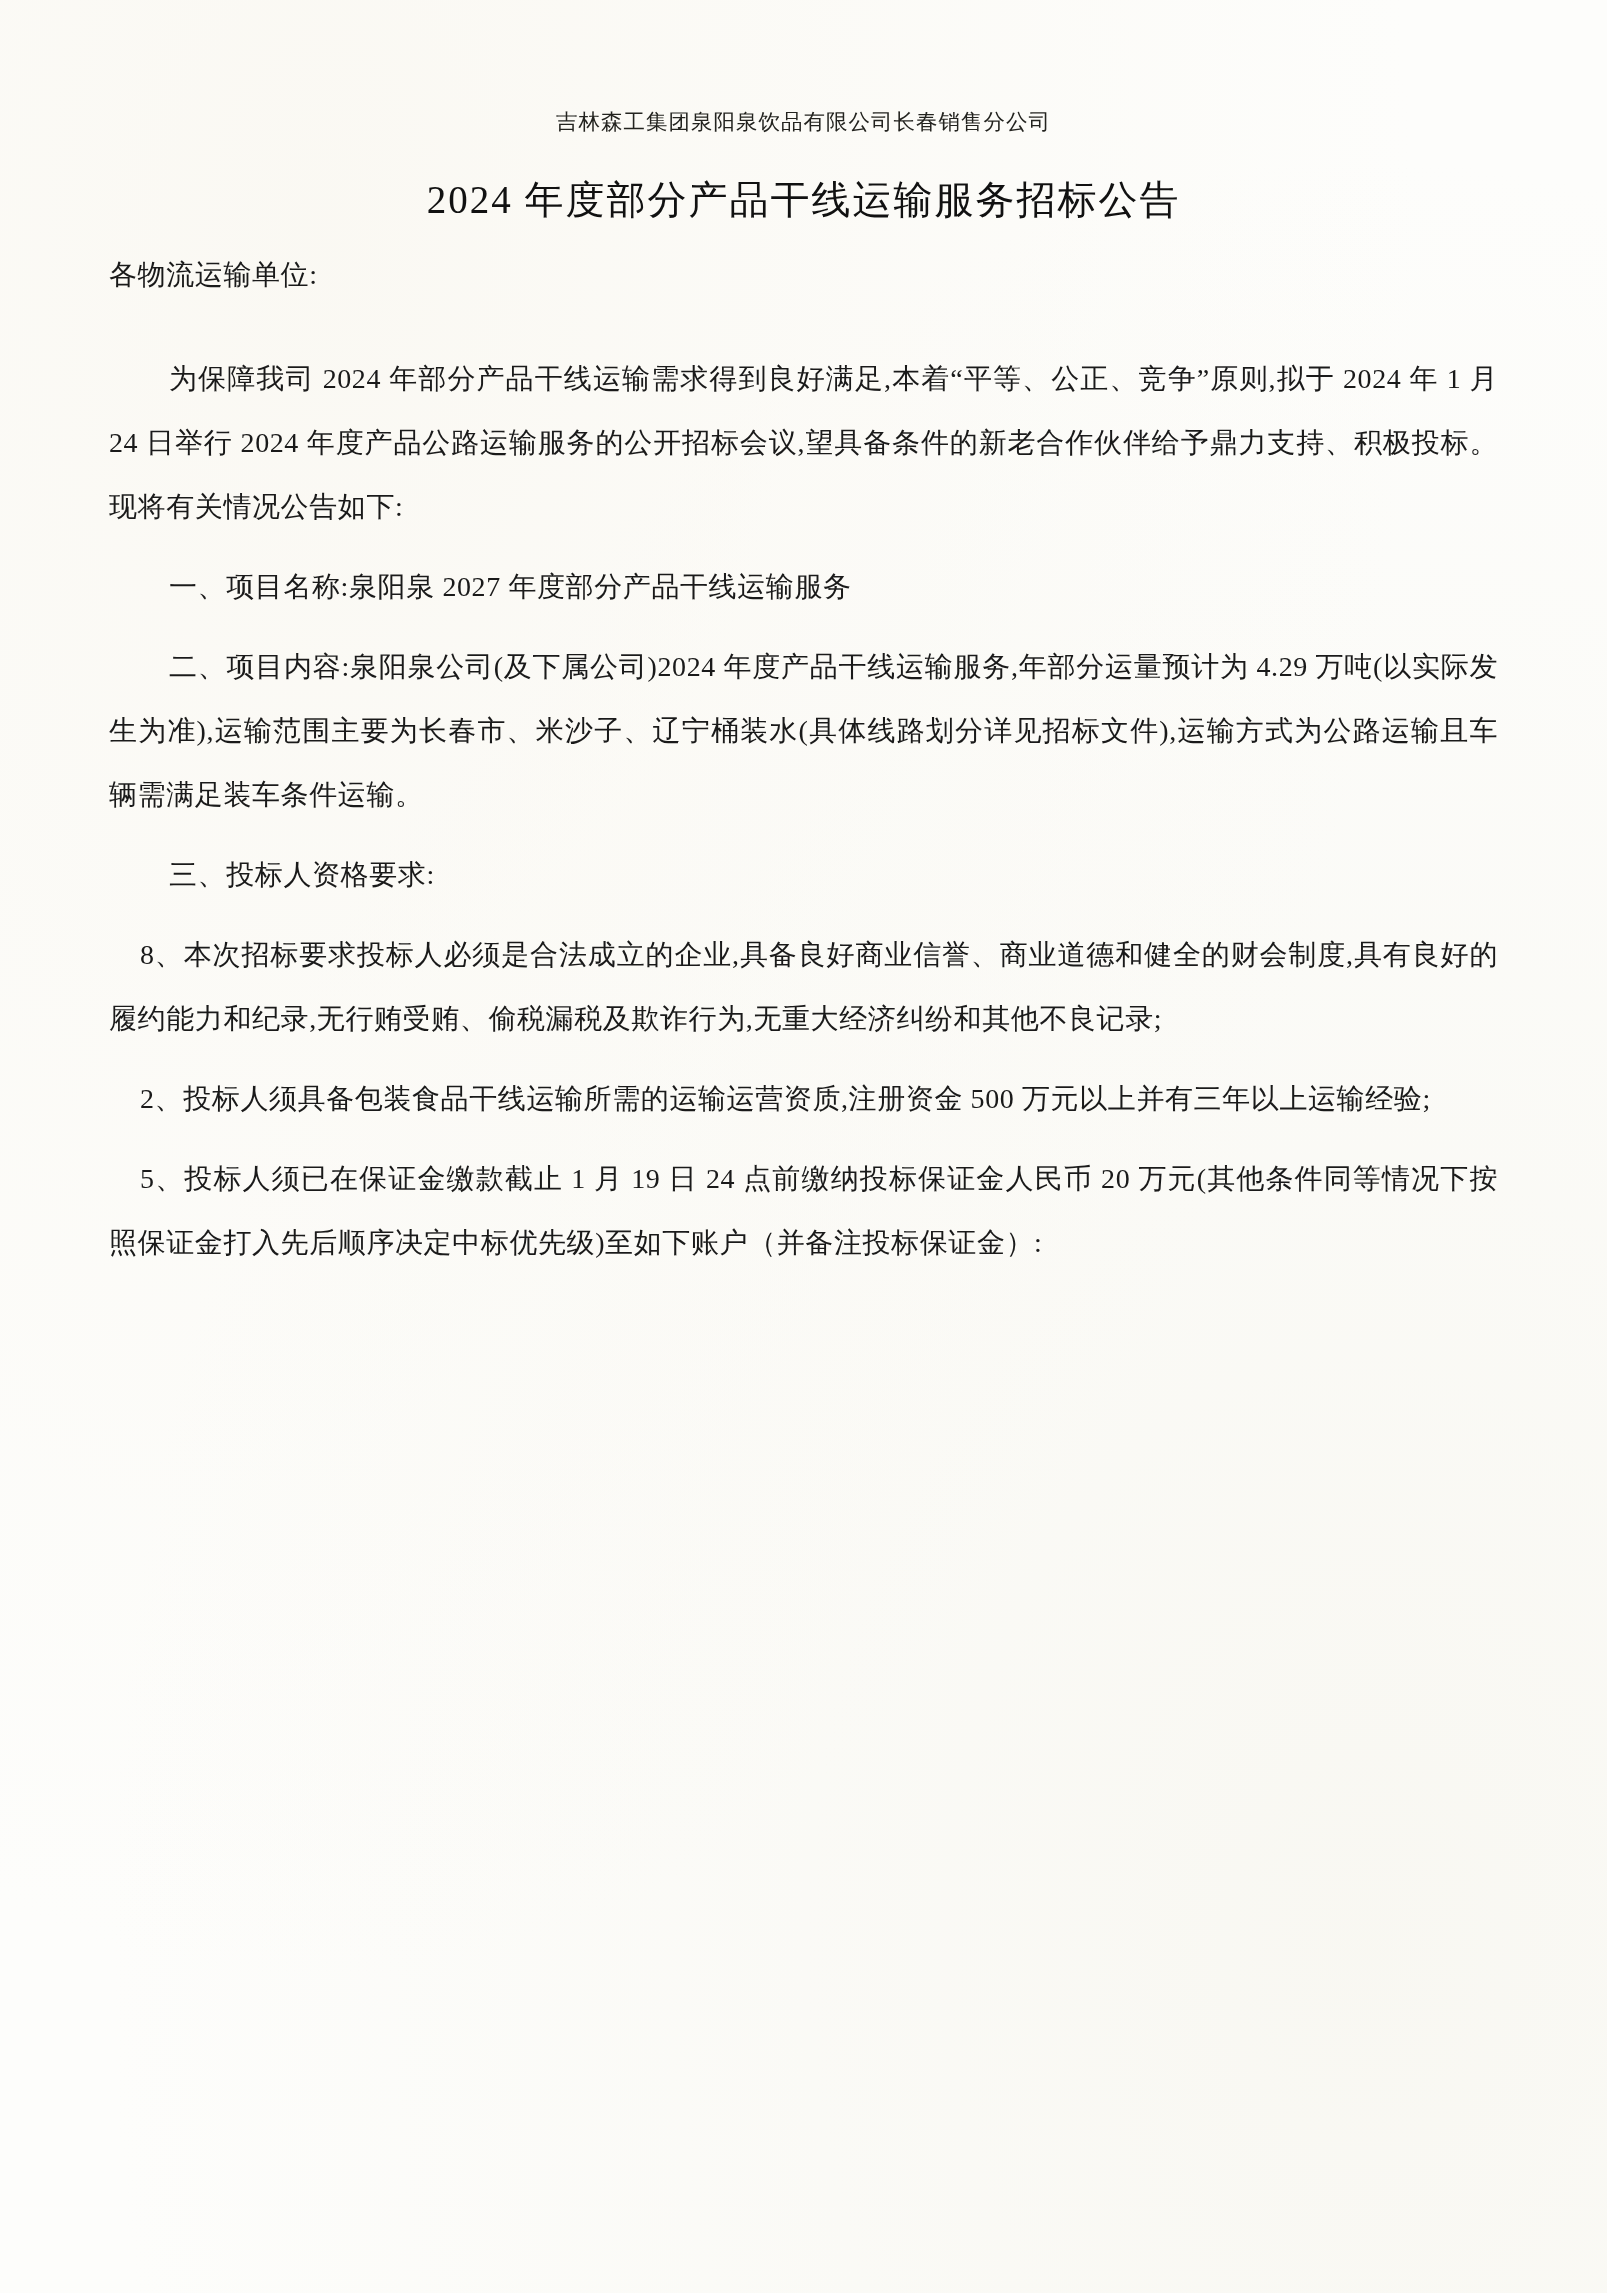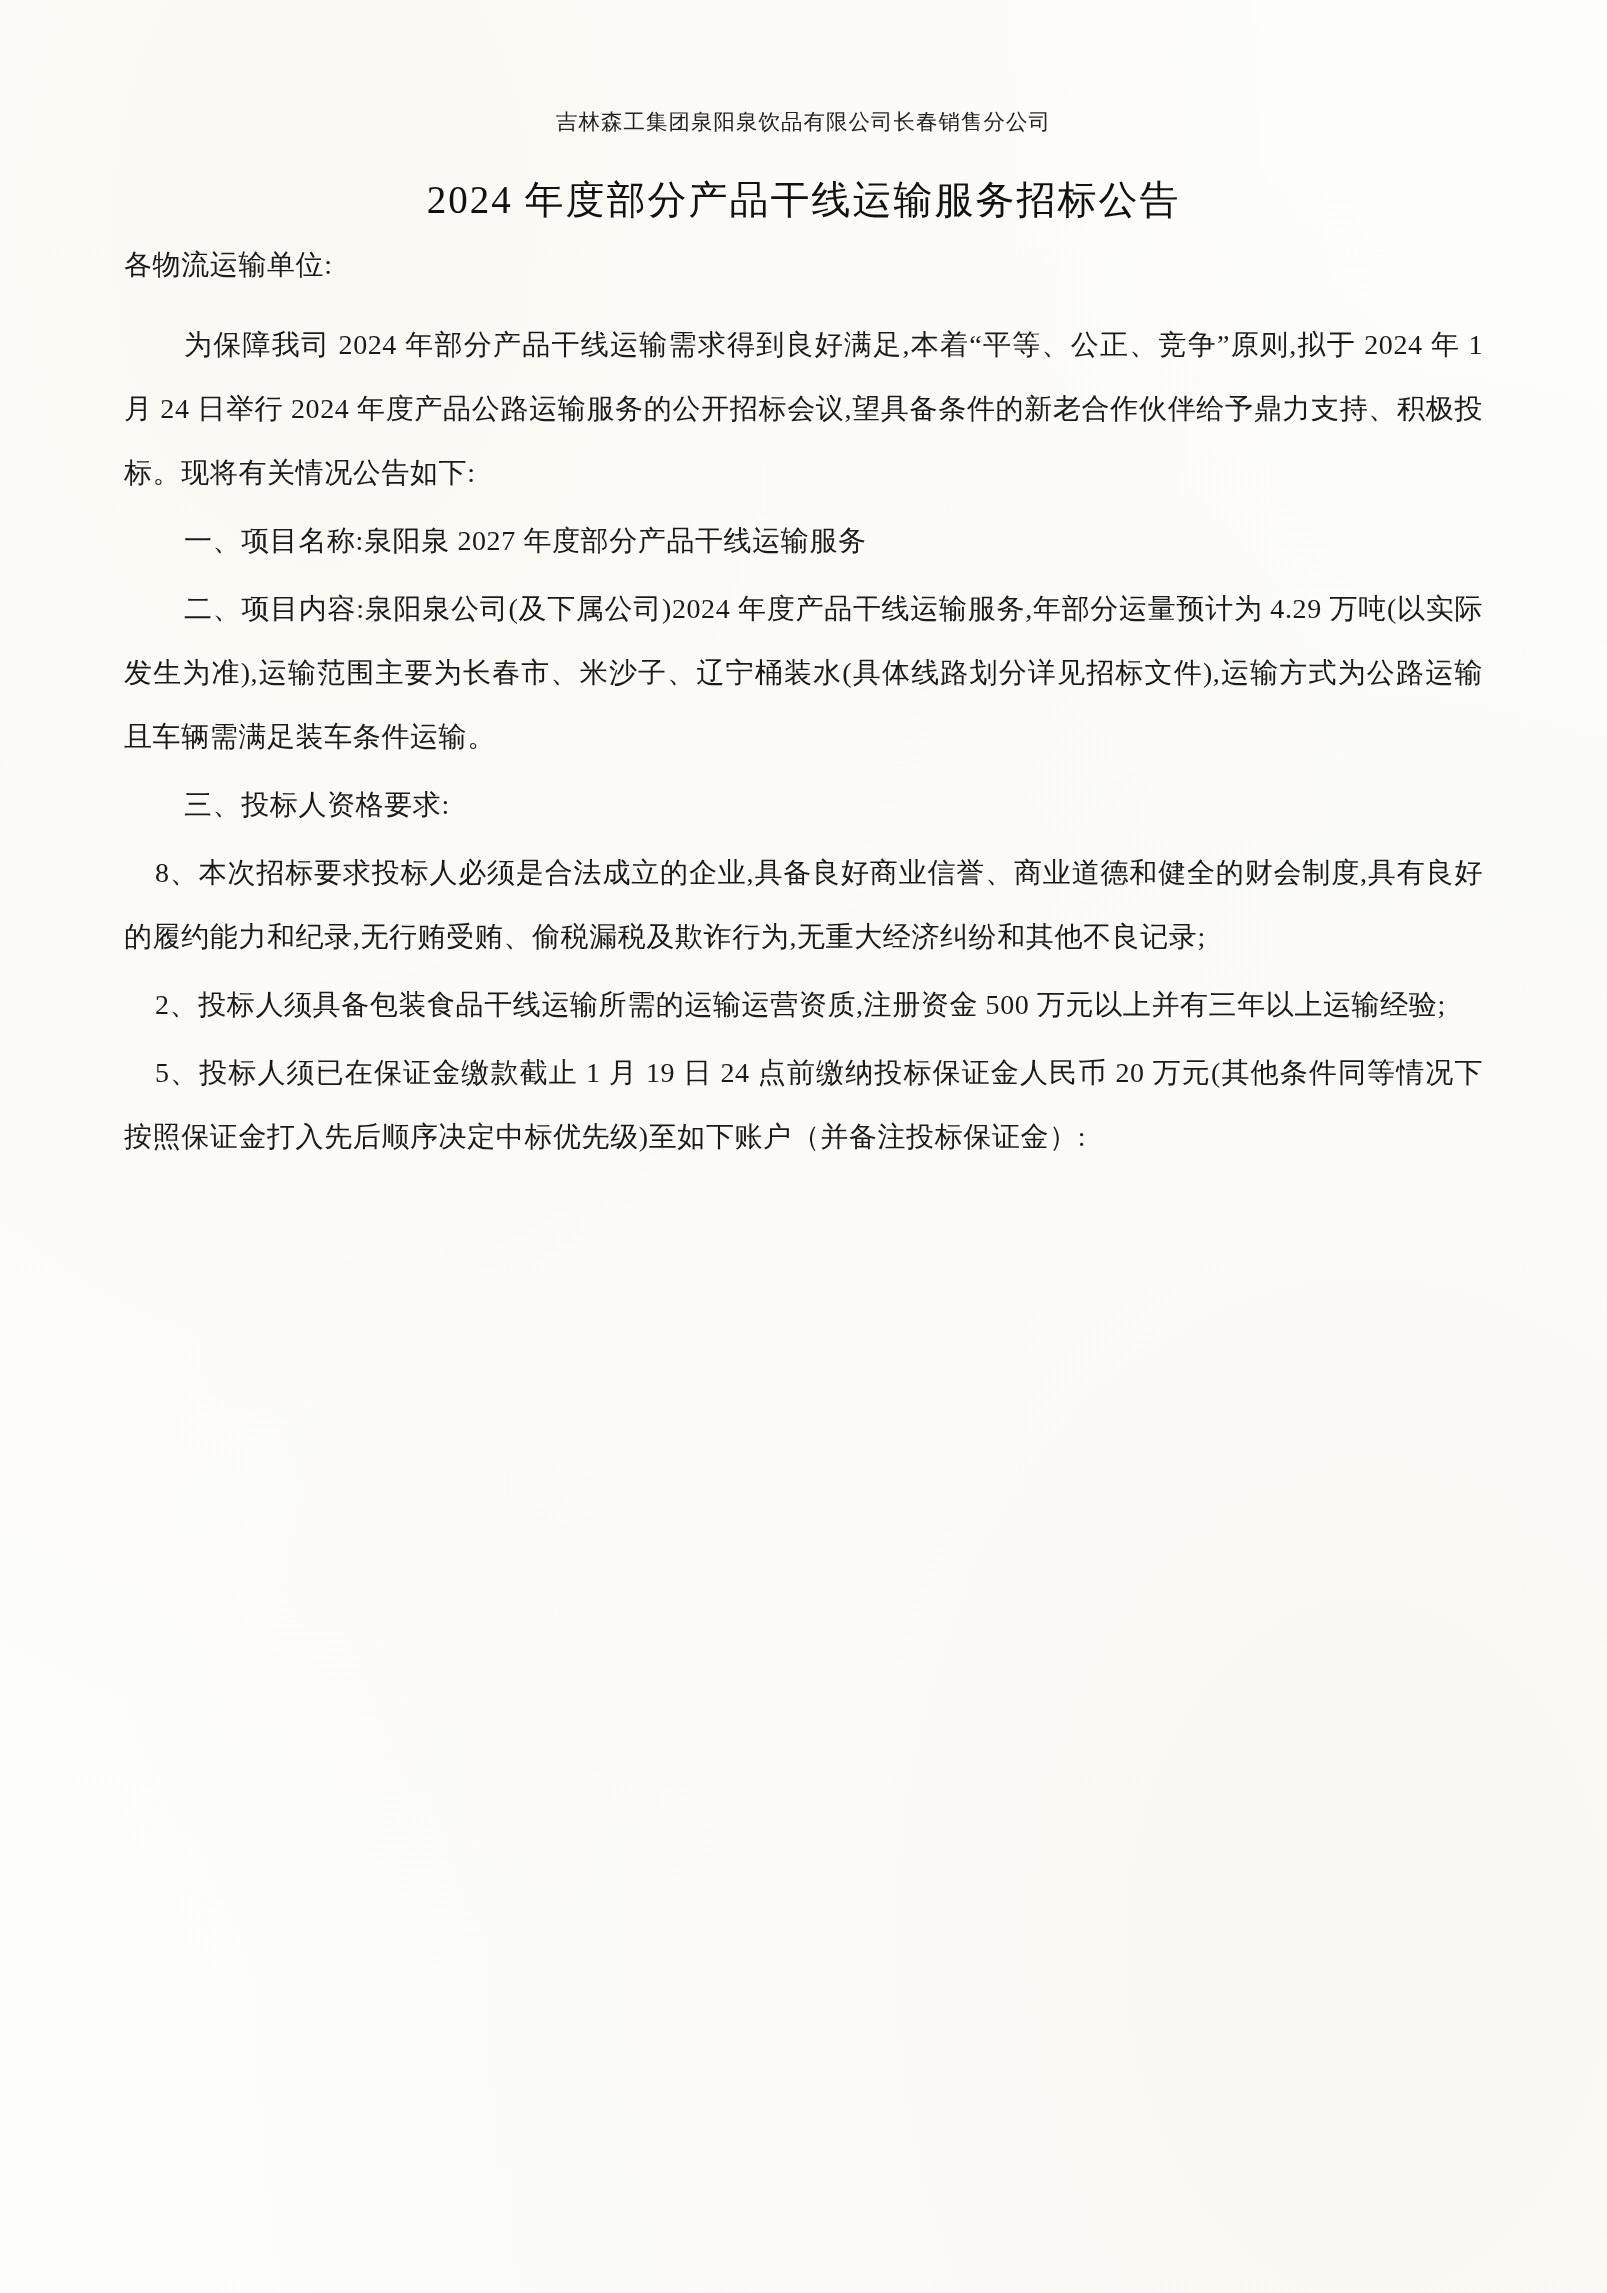--- a/index.html
+++ b/index.html
@@ -19,21 +19,21 @@
   .paper-tint {
     position: absolute;
     inset: 0;
     background:
       radial-gradient(ellipse at 20% 10%, rgba(250,248,242,0.9) 0%, rgba(253,253,251,0) 60%),
       radial-gradient(ellipse at 85% 85%, rgba(248,247,241,0.9) 0%, rgba(253,253,251,0) 65%);
     pointer-events: none;
   }
   .content {
     position: relative;
-    padding: 0 120px;
+    padding: 0 93px;
   }
   .header-line {
     text-align: center;
     font-size: 21.5px;
     letter-spacing: 1px;
     color: #23231f;
     margin-top: 107px;
     font-family: "Liberation Serif", "DejaVu Serif", serif;
   }
   .doc-title {
@@ -49,21 +49,21 @@
   .salutation {
     font-size: 28px;
     line-height: 1.0;
     margin-top: 41px;
     margin-bottom: 0;
     letter-spacing: 1px;
   }
   p.body-par {
     font-size: 28px;
     line-height: 64px;
-    margin: 4px;
+    margin: 16px;
     letter-spacing: 0.6px;
     text-align: justify;
     text-justify: inter-ideograph;
   }
   p.indent2 {
     text-indent: 60px;
   }
   p.indent1 {
     text-indent: 31px;
   }

